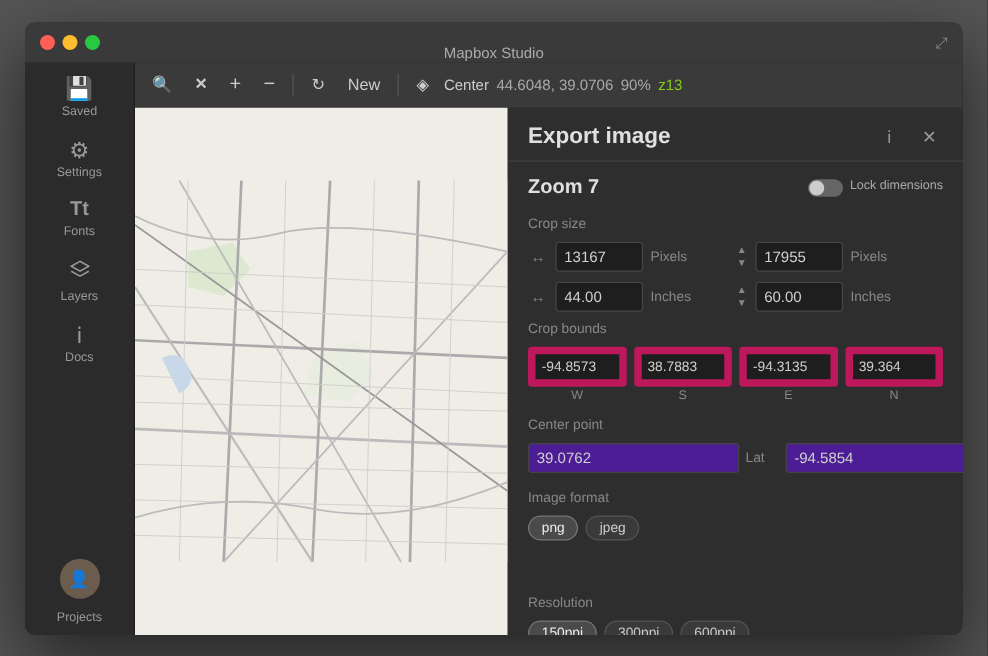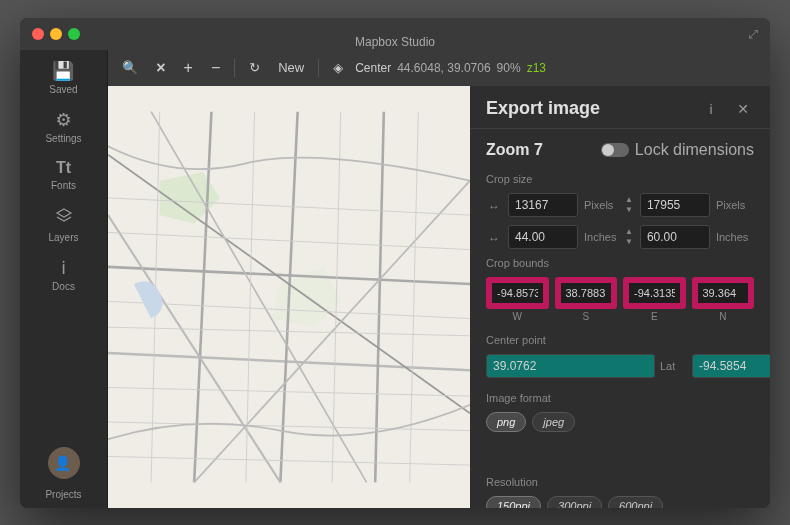--- a/index.html
+++ b/index.html
@@ -142,21 +142,21 @@
       flex: 1;
       background: #f0ede6;
       position: relative;
       overflow: hidden;
     }
     .map-svg {
       width: 100%;
       height: 100%;
     }
     .export-panel {
-      width: 300px;
+      width: 364px;
       background: #2e2e2e;
       display: flex;
       flex-direction: column;
       flex-shrink: 0;
       overflow-y: auto;
     }
     .export-header {
       display: flex;
       align-items: center;
       justify-content: space-between;
@@ -194,23 +194,23 @@
       justify-content: space-between;
       margin-bottom: 14px;
     }
     .zoom-label {
       font-size: 16px;
       font-weight: 600;
       color: #e0e0e0;
     }
     .lock-dimensions {
       display: flex;
-      align-items: center;
+      align-items: flex-start;
       gap: 6px;
-      font-size: 16px;
+      font-size: 10px;
       color: #aaa;
       cursor: pointer;
     }
     .toggle {
       width: 28px;
       height: 14px;
       background: #666;
       border-radius: 7px;
       position: relative;
     }
@@ -302,36 +302,35 @@
       align-items: center;
       gap: 5px;
       flex: 1;
     }
     .center-label {
       color: #888;
       font-size: 11px;
       width: 24px;
     }
     .center-input {
-      background: #0f766e;
+      background: #4c1d95;
       border: 1px solid #444;
       border-radius: 3px;
       color: #d0d0d0;
       font-size: 12px;
       padding: 4px 6px;
       flex: 1;
       outline: none;
     }
     .format-row {
       margin-bottom: 14px;
     }
     .pill-group {
       display: flex;
       gap: 6px;
-      font-style: italic;
     }
     .pill {
       background: #3a3a3a;
       border: 1px solid #555;
       border-radius: 12px;
       color: #ccc;
       font-size: 11px;
       padding: 3px 10px;
       cursor: pointer;
     }

